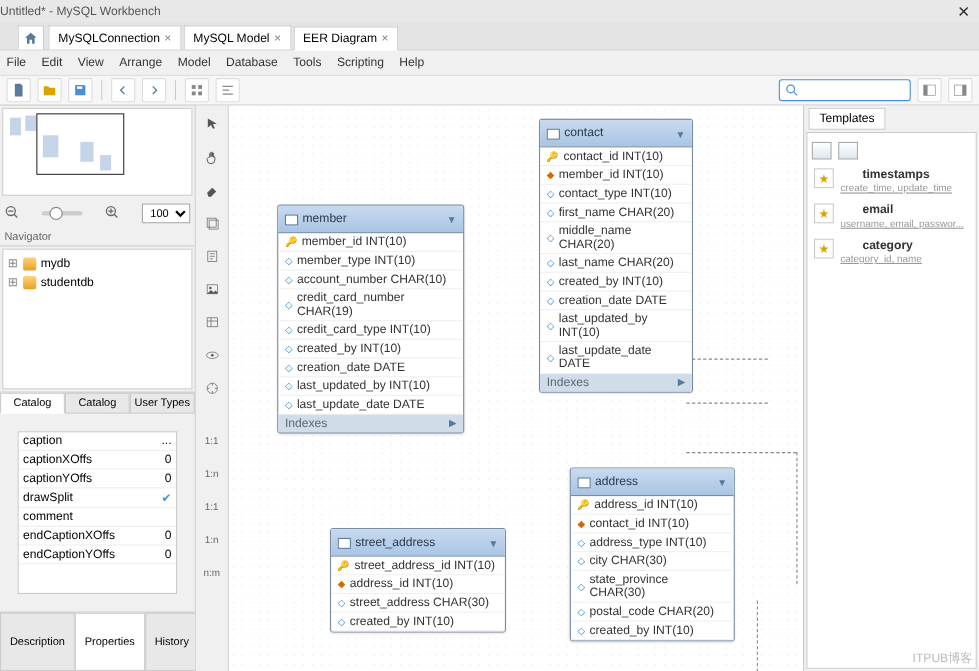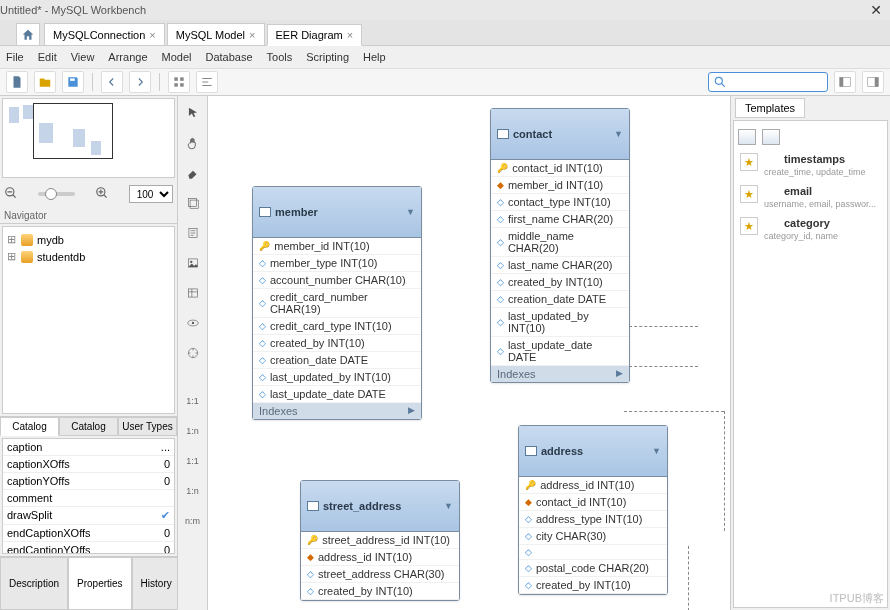--- a/index.html
+++ b/index.html
@@ -29,51 +29,51 @@
 .zoom-handle { position:absolute; left:20%; top:-4px; width:12px; height:12px; background:#fff; border:1px solid #888; border-radius:50%; }
 .zoom-sel { width:44px; height:18px; border:1px solid #aaa; background:#fff; font-size:10px; text-align:center; }
 .nav-label { font-size:10px; color:#666; padding:2px 4px; border-bottom:1px solid #ccc; }
 .nav-tree { flex:1; background:#fff; border:1px solid #ccc; margin:2px; padding:4px; overflow:auto; }
 .nav-tree .item { display:flex; align-items:center; gap:4px; padding:2px 0; }
 .nav-tree .expand { width:10px; color:#888; }
 .db-ico { width:12px; height:12px; background:linear-gradient(#ffd37a,#e8a024); border-radius:2px; }
 .left-tabs { display:flex; border-top:1px solid #ccc; background:#e8e8e8; }
 .left-tabs div { flex:1; text-align:center; padding:3px 0; border:1px solid #ccc; font-size:10px; }
 .left-tabs .active { background:#fff; border-bottom-color:#fff; }
-.props { height:116px; background:#fff; border:1px solid #ccc; margin:2px; overflow:auto; }
+.props { height:148px; background:#fff; border:1px solid #ccc; margin:16px; overflow:auto; }
 .props-row { display:flex; border-bottom:1px solid #eee; padding:2px 4px; }
 .props-row span:first-child { flex:1; }
 .bottom-tabs { display:flex; background:#e8e8e8; border-top:1px solid #ccc; }
 .bottom-tabs div { padding:20px 8px; border:1px solid #ccc; font-size:10px; }
 .bottom-tabs .active { background:#fff; }
 .toolstrip { width:30px; background:#f0f0f0; border-right:1px solid #ccc; display:flex; flex-direction:column; align-items:center; padding-top:6px; gap:8px; }
 .toolstrip .tool { width:22px; height:22px; display:flex; align-items:center; justify-content:center; color:#555; font-size:13px; }
 .toolstrip .rel { font-size:9px; color:#666; }
 .canvas { flex:1; background:#fff; background-image:radial-gradient(#e0e0e0 0.5px, transparent 0.5px); background-size:8px 8px; position:relative; overflow:hidden; }
 .entity { position:absolute; background:#fff; border:1px solid #7a8ca0; border-radius:3px; box-shadow:0 1px 2px rgba(0,0,0,0.1); }
-.entity-head { background:linear-gradient(#c8daef,#a9c5e4); padding:19px 6px; font-weight:bold; color:#2a3a4a; display:flex; align-items:center; gap:4px; border-bottom:1px solid #7a8ca0; }
+.entity-head { background:linear-gradient(#c8daef,#a9c5e4); padding:6px 6px; font-weight:normal; color:#2a3a4a; display:flex; align-items:flex-end; gap:4px; border-bottom:1px solid #7a8ca0; }
 .entity-head .tbl-ico { width:12px; height:10px; background:#fff; border:1px solid #5a7a9a; }
 .entity-head .arrow { margin-left:auto; color:#5a7a9a; font-size:9px; }
 .entity-col { padding:2px 6px; display:flex; align-items:center; gap:4px; color:#333; font-size:10px; border-bottom:1px solid #f0f0f0; }
 .pk { color:#d9a400; font-size:9px; }
 .fk { color:#d46a00; font-size:9px; }
 .col-ico { color:#3a8ad4; font-size:9px; }
 .entity-idx { background:#d0dce8; padding:2px 6px; color:#5a6a7a; font-size:10px; display:flex; }
 .entity-idx .arrow { margin-left:auto; color:#5a7a9a; font-size:9px; }
 .conn { position:absolute; border-top:1px dashed #888; }
 .conn-v { position:absolute; border-left:1px dashed #888; }
 .right { width:160px; border-left:1px solid #ccc; background:#f0f0f0; display:flex; flex-direction:column; }
 .right-tab { background:#fff; border:1px solid #ccc; padding:3px 8px; width:70px; margin:2px 0 0 4px; text-align:center; font-size:11px; }
 .tmpl-area { flex:1; background:#fff; border:1px solid #ccc; margin:2px; padding:4px; }
 .tmpl-icons { display:flex; gap:6px; padding:4px 0; }
 .tmpl-ico { width:18px; height:16px; border:1px solid #aaa; background:linear-gradient(#fff,#dde6f0); }
 .tmpl-item { display:flex; gap:6px; padding:4px 2px; align-items:flex-start; }
 .star { width:18px; height:18px; background:#fff; border:1px solid #ccc; display:flex; align-items:center; justify-content:center; color:#d9a400; font-size:11px; }
 .tmpl-text b { color:#333; font-size:11px;margin-left:20px; }
-.tmpl-text small { color:#999; font-size:9px; }
+.tmpl-text small { color:#999; font-size:9px;text-decoration:underline; }
 .watermark { position:absolute; right:6px; bottom:4px; color:#bbb; font-size:11px; }
 svg.sicon { width:14px; height:14px; }
 </style>
 </head>
 <body>
 
 <div class="titlebar">
   <span>Untitled* - MySQL Workbench</span>
   <span class="close">✕</span>
 </div>
@@ -224,26 +224,26 @@
         </div>
       <div class="props-row">
           <span>captionXOffs</span>
           <span>0</span>
         </div>
       <div class="props-row">
           <span>captionYOffs</span>
           <span>0</span>
         </div>
       <div class="props-row">
+          <span>drawSplit</span>
+          <span style="color:#4a90d9">✔</span>
+        </div>
+      <div class="props-row">
           <span>comment</span>
           <span></span>
-        </div>
-      <div class="props-row">
-          <span>drawSplit</span>
-          <span style="color:#4a90d9">✔</span>
         </div>
       <div class="props-row">
           <span>endCaptionXOffs</span>
           <span>0</span>
         </div>
       <div class="props-row">
           <span>endCaptionYOffs</span>
           <span>0</span>
         </div>
     </div>
@@ -438,20 +438,21 @@
         <div class="entity-col">
           <span class="col-ico">◇</span>
           <span>address_type INT(10)</span>
         </div>
         <div class="entity-col">
           <span class="col-ico">◇</span>
           <span>city CHAR(30)</span>
         </div>
         <div class="entity-col">
           <span class="col-ico">◇</span>
+          <span>state_province CHAR(30)</span>
         </div>
         <div class="entity-col">
           <span class="col-ico">◇</span>
           <span>postal_code CHAR(20)</span>
         </div>
         <div class="entity-col">
           <span class="col-ico">◇</span>
           <span>created_by INT(10)</span>
         </div>
       </div>

